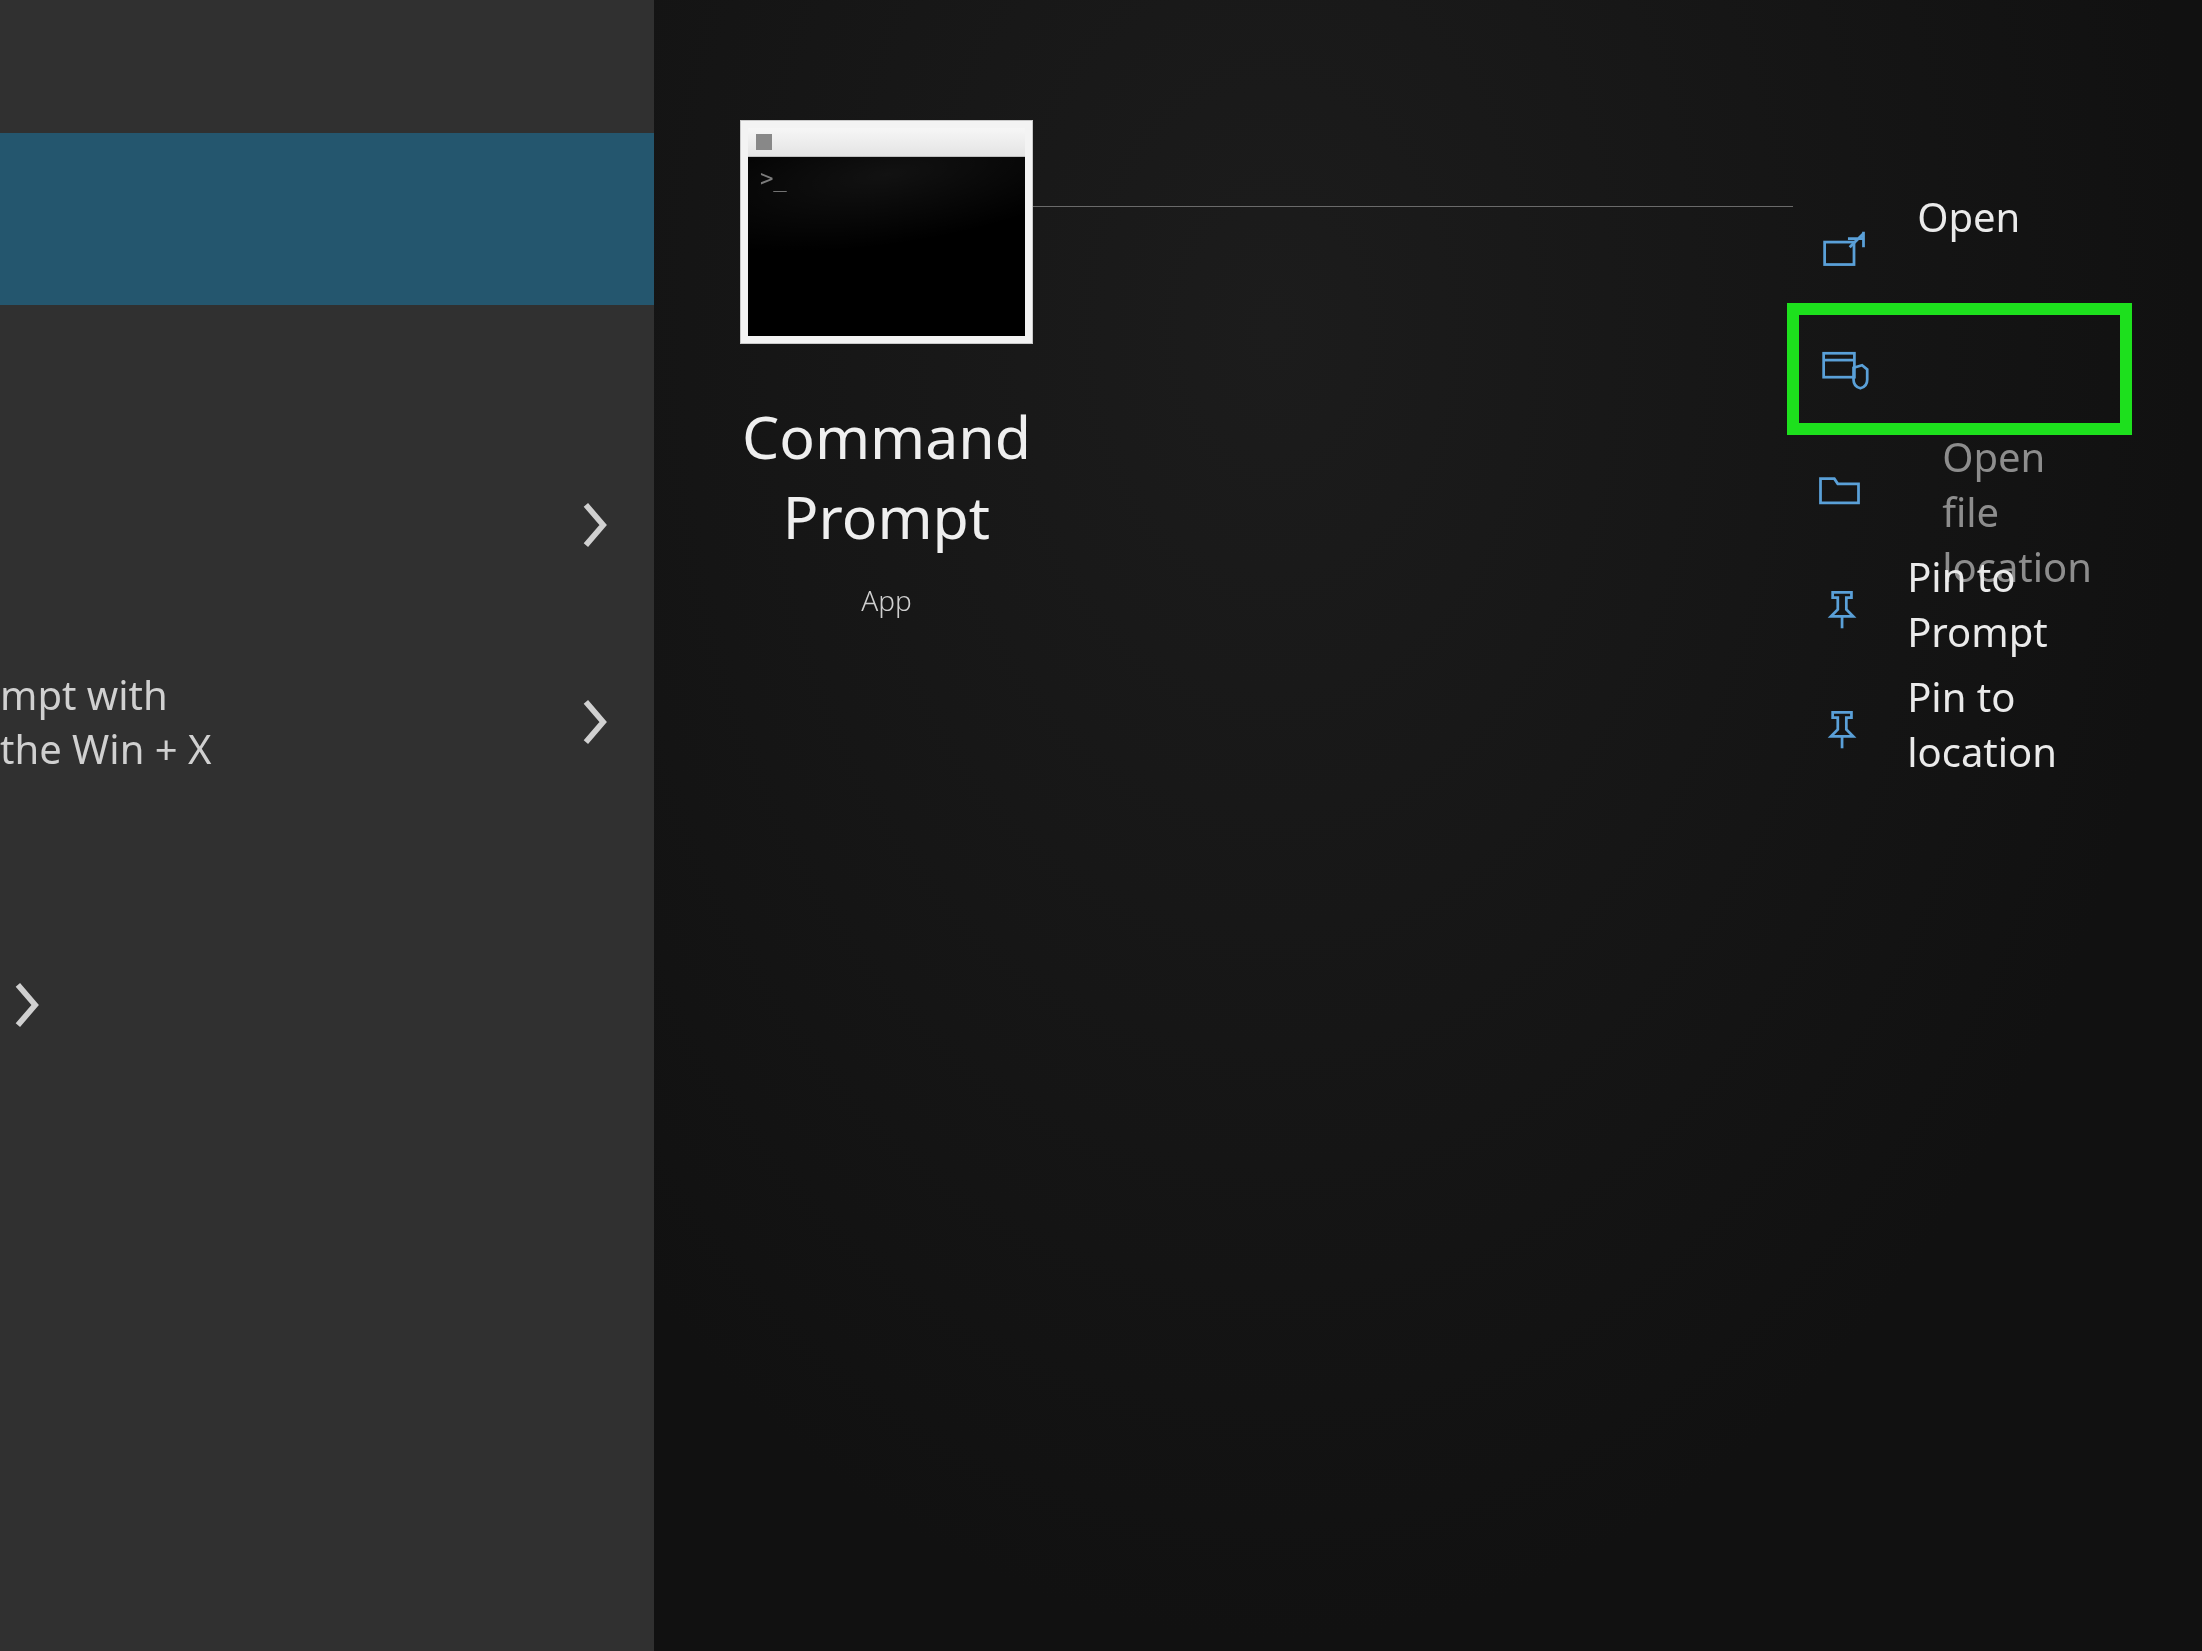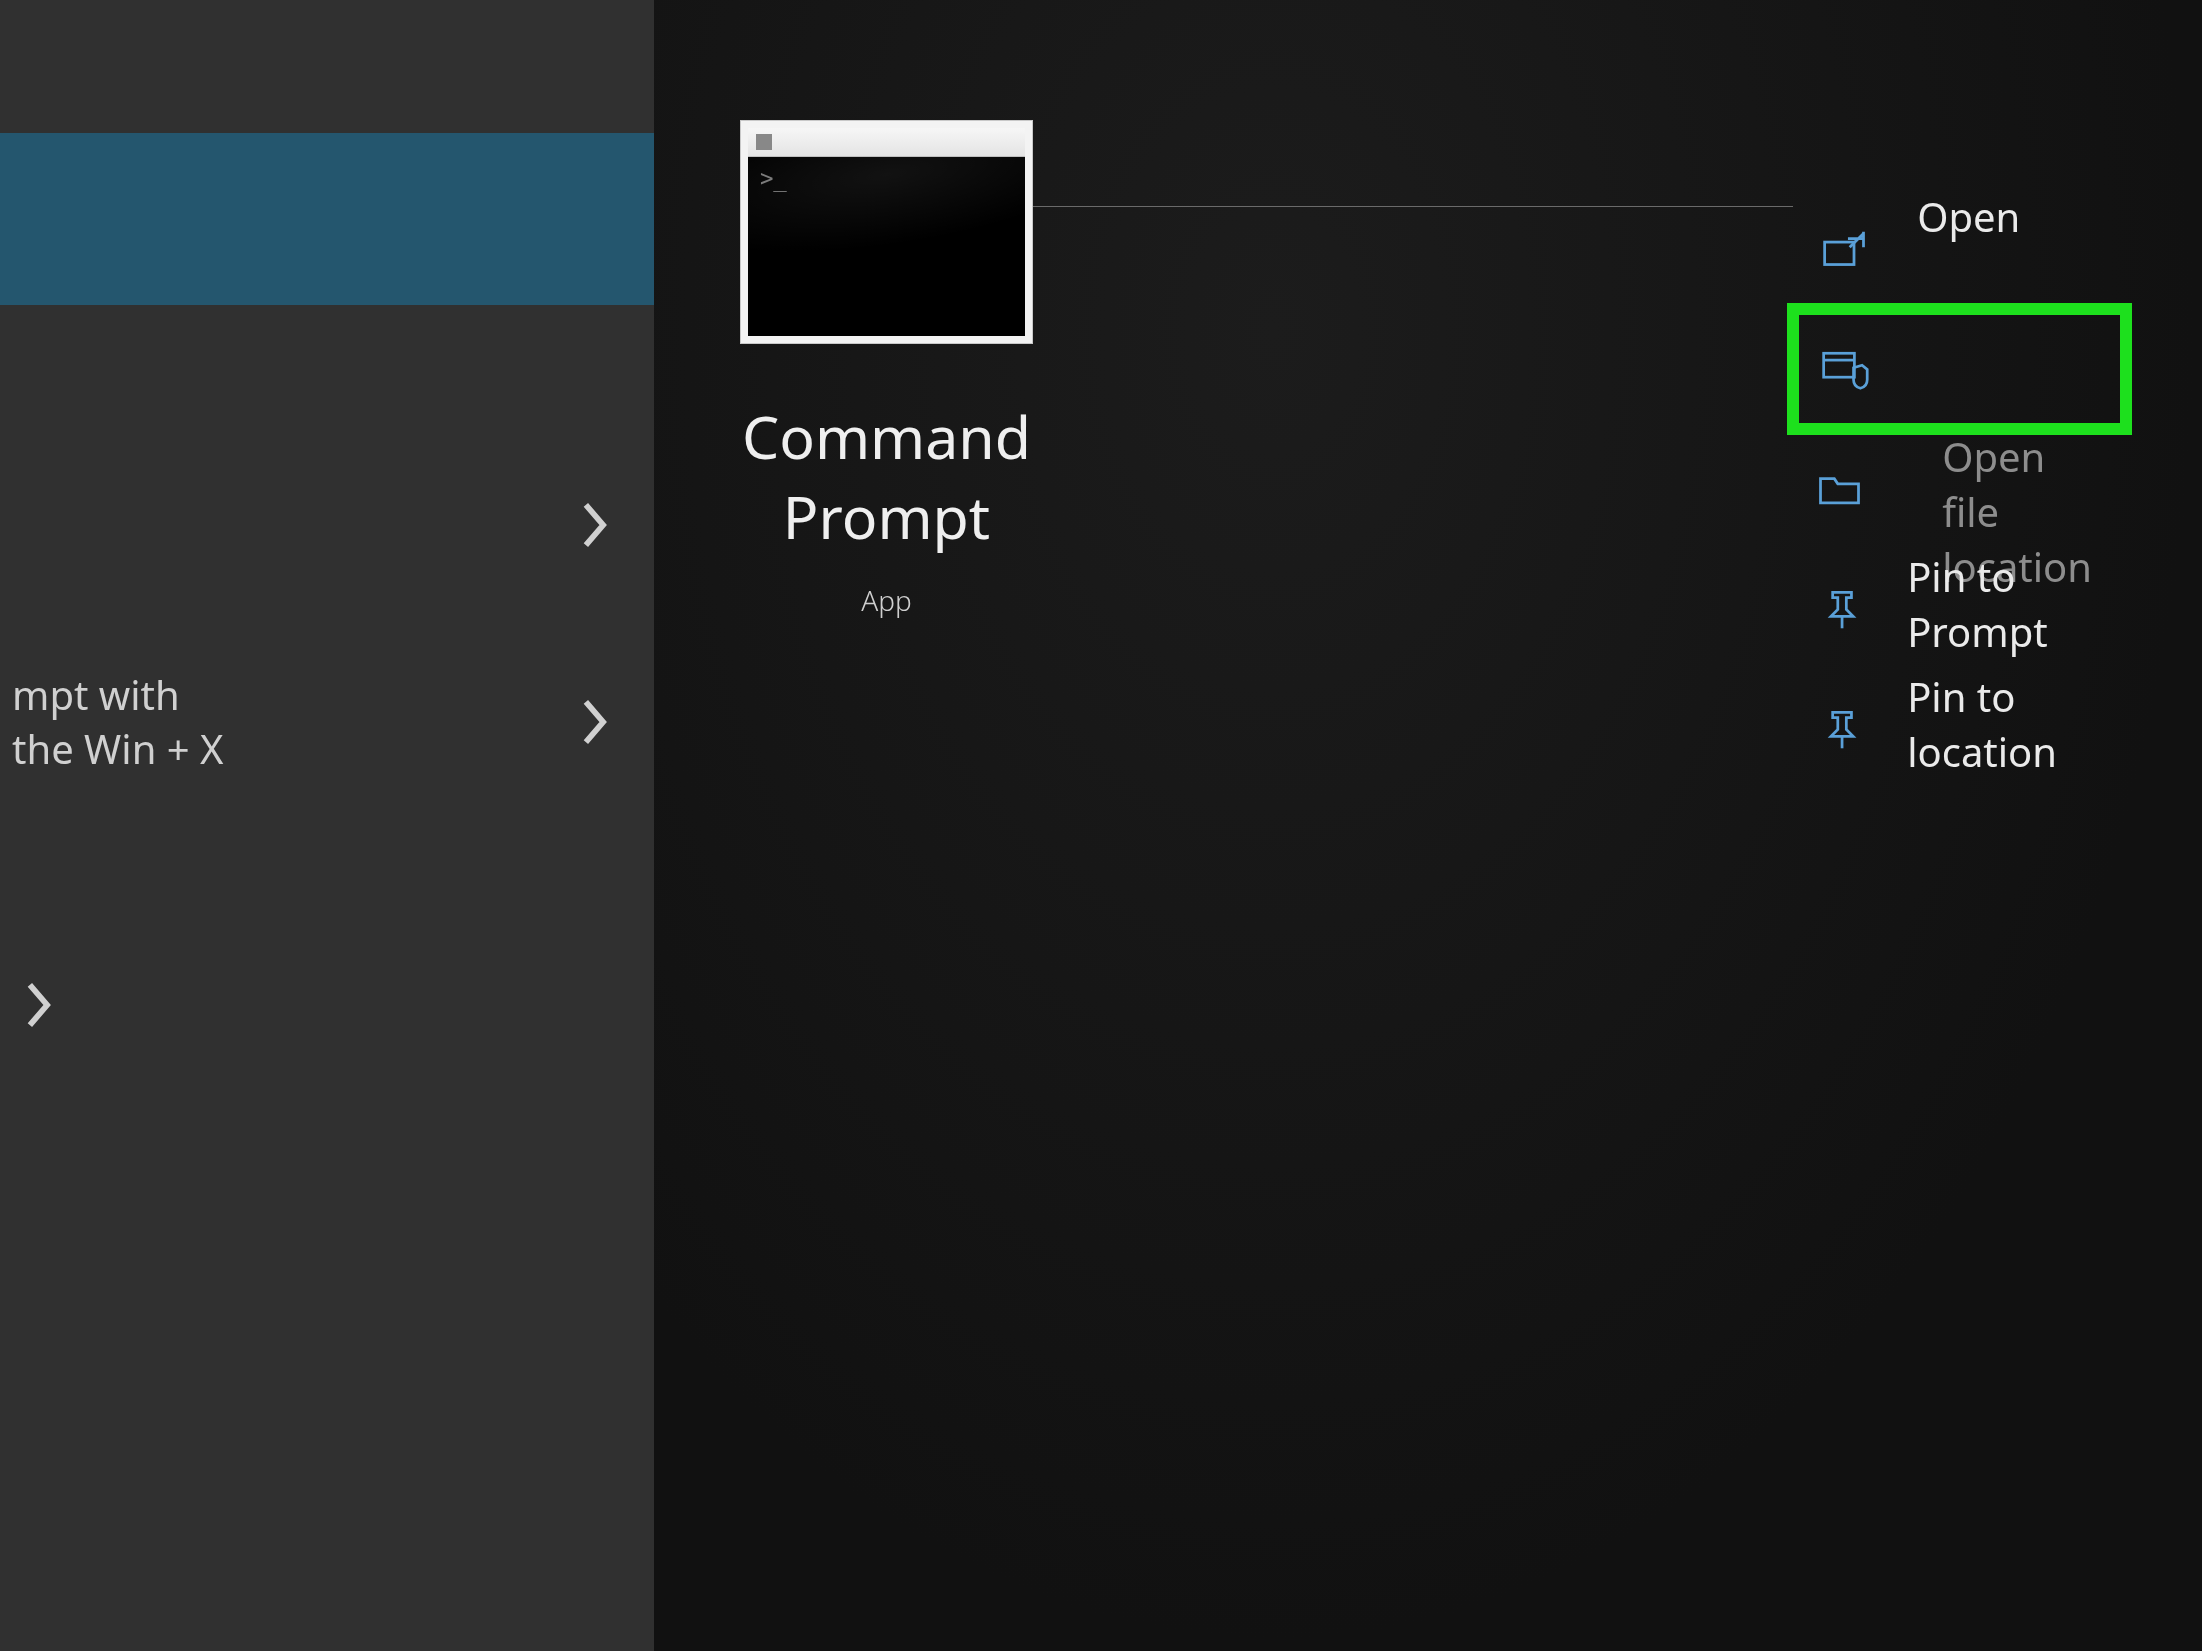--- a/index.html
+++ b/index.html
@@ -25,21 +25,21 @@
   .selected-strip {
     background: #24566e;
     height: 172px;
     width: 100%;
   }
   .left-pad { height: 163px; }
   .left-item {
     display: flex;
     align-items: center;
     justify-content: space-between;
-    padding: 34px 34px 34px 12px;
+    padding: 34px 34px 34px 0;
     color: #d0d0d0;
   }
   .left-item .txt {
     flex: 1;
     font-size: 40px;
     line-height: 1.35;
     white-space: pre-line;
     overflow: hidden;
   }
   .chev {

